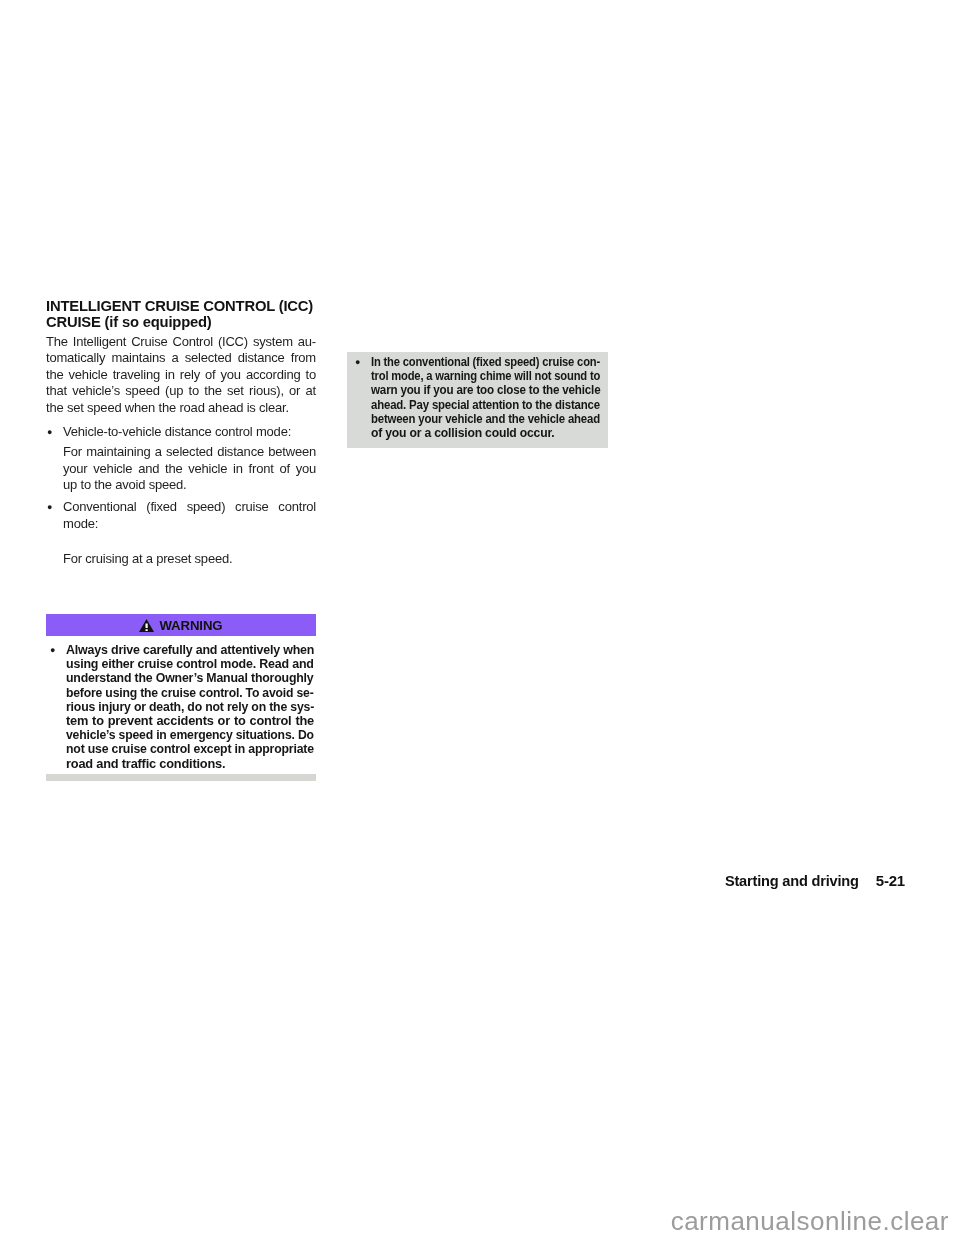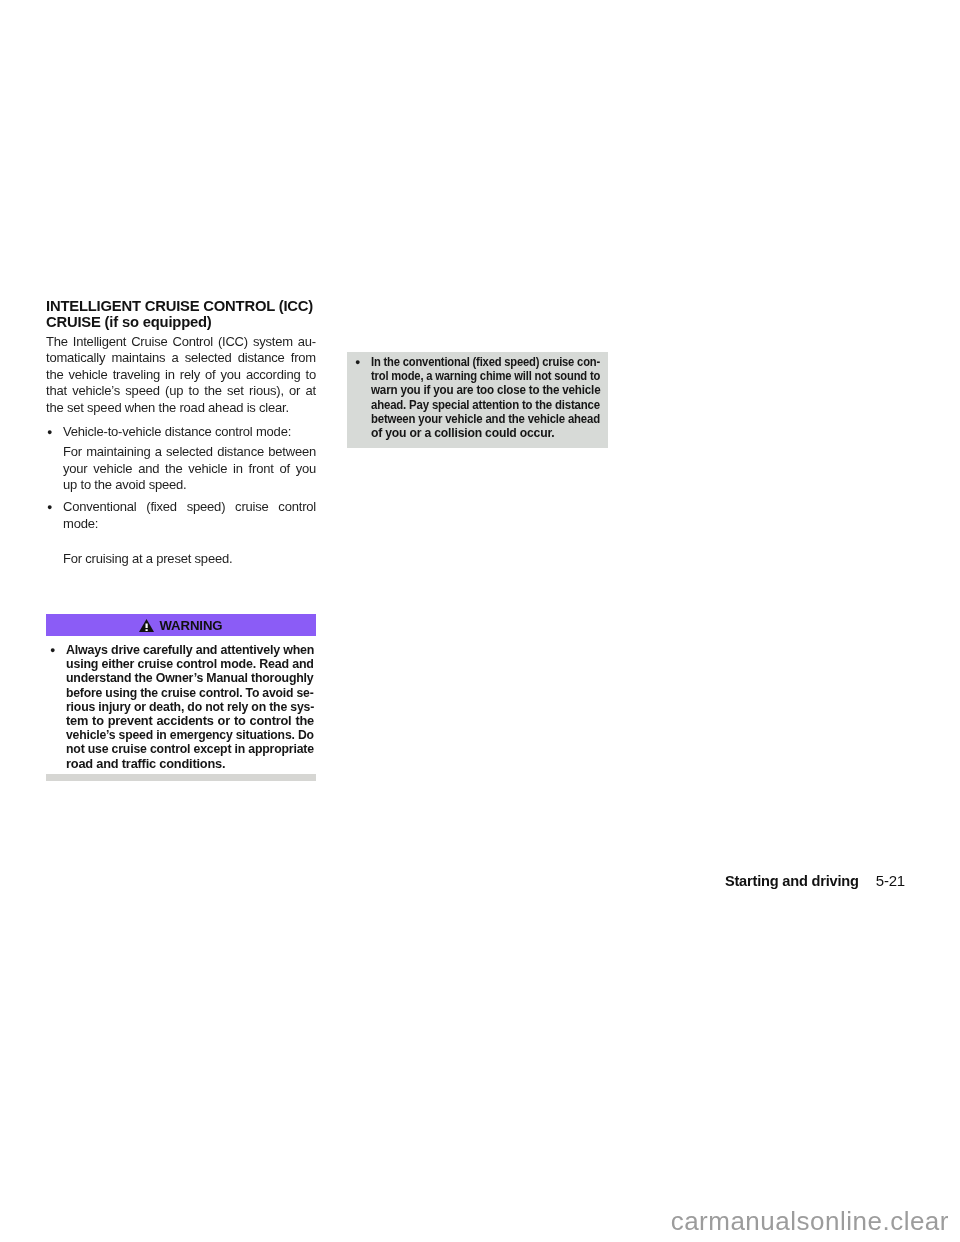--- a/index.html
+++ b/index.html
@@ -116,21 +116,21 @@
     position: absolute;
     top: 826px;
     right: 55px;
     display: flex;
     align-items: baseline;
     gap: 17px;
     color: #111111;
     margin-top: 46px;
   }
   .f-section { font-size: 14.6px; font-weight: bold; letter-spacing: -0.2px; white-space: nowrap; }
-  .f-page    { font-size: 15px; font-weight: normal; letter-spacing: -0.2px; white-space: nowrap; }
+  .f-page    { font-size: 15px; font-weight: bold; letter-spacing: -0.2px; white-space: nowrap; }
 
   
   .watermark {
     position: absolute;
     top: 1206px;
     right: 11px;
     font-size: 26px;
     letter-spacing: 0.5px;
     color: #9c9c9c;
     white-space: nowrap;

